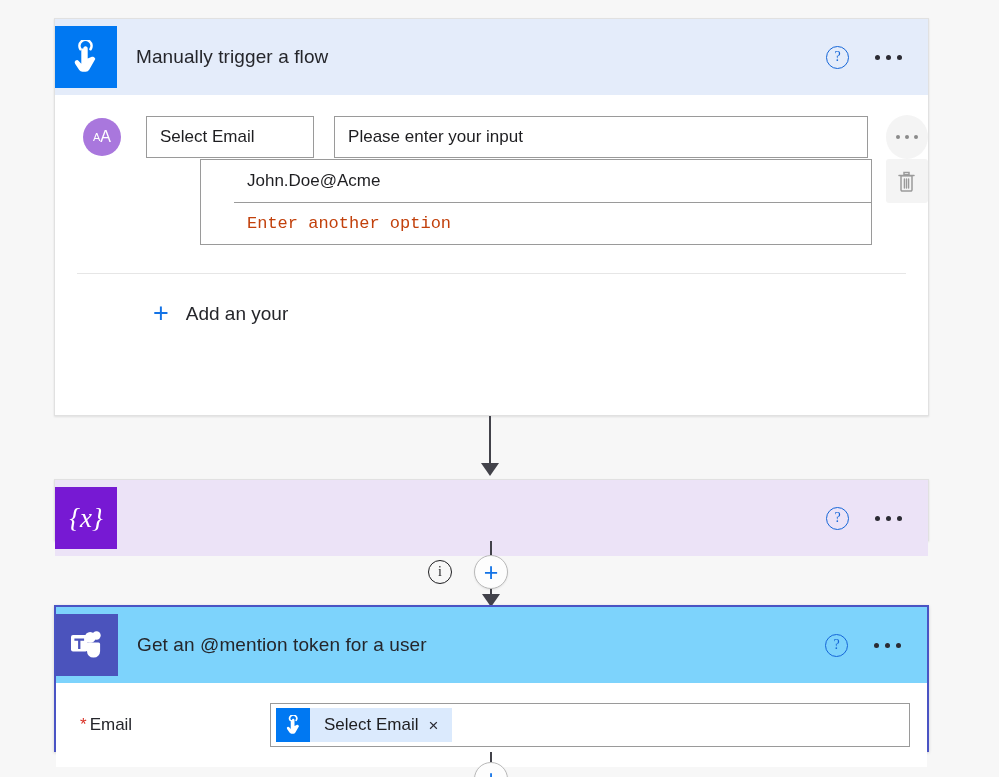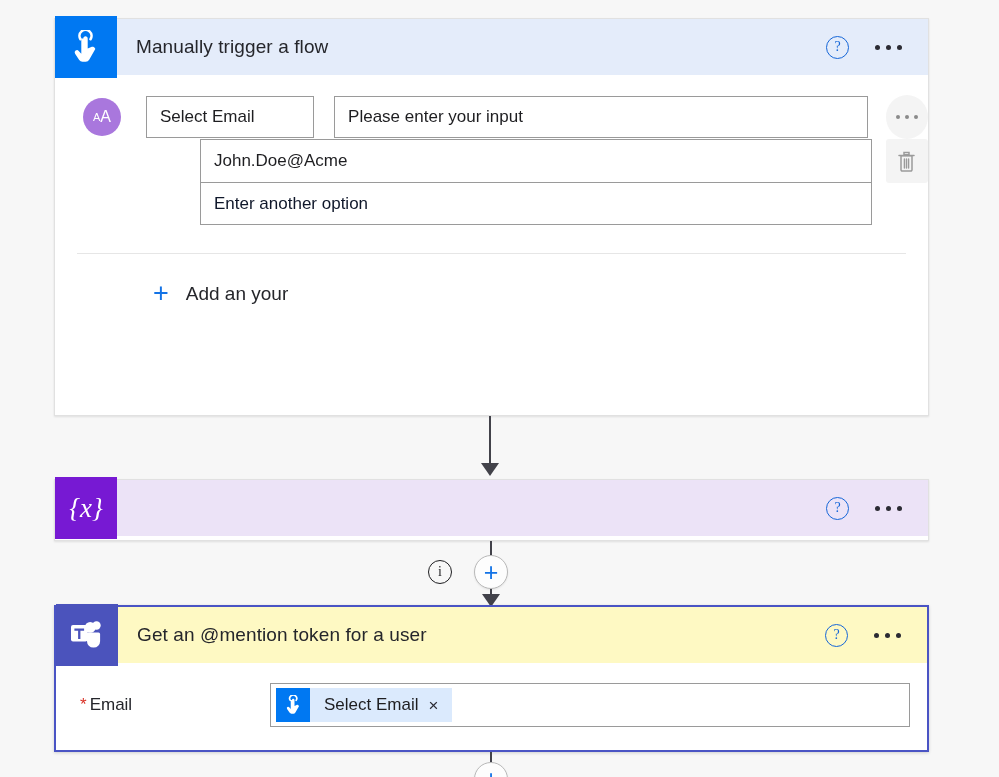--- a/index.html
+++ b/index.html
@@ -24,26 +24,26 @@
     box-shadow: 0 1px 2px rgba(0,0,0,0.10);
   }
   .card.selected {
     border: 2px solid #4a54c4;
     box-shadow: 0 1px 3px rgba(0,0,0,0.16);
   }
 
   .card-header {
     display: flex;
     align-items: center;
-    height: 56px;
+    height: 76px;
     position: relative;
   }
   .header-trigger { background: #e4ecfa; }
   .header-variable { background: #ece3f7; }
-  .header-teams    { background: #fef9c3; }
+  .header-teams    { background: #7dd3fc; }
 
   .icon-tile {
     width: 62px; height: 62px;
     flex: 0 0 62px;
     display: flex; align-items: center; justify-content: center;
   }
   .tile-blue   { background: #0078f2; }
   .tile-purple { background: #7719d3; }
   .tile-teams  { background: #4b53bc; }
 
@@ -136,30 +136,31 @@
 
   .options-wrap {
     margin-left: 145px;
     display: flex;
     align-items: flex-start;
   }
   .options-box {
     width: 697px;
     border: 1px solid #9a9a9a;
     background: #fff;
+    padding-left: 33px;
   }
   .option-row {
     height: 42px;
     display: flex; align-items: center;
     padding: 0 13px;
     font-size: 17px;
     color: #1e1e21;
   }
   .option-row + .option-row { border-top: 1px solid #9a9a9a; }
-  .option-row.placeholder { color: #0f172a; }
+  .option-row.placeholder { color: #c2410c; font-family: Liberation Mono, monospace; }
 
   .trash-btn {
     width: 44px; height: 44px;
     background: #f4f4f4;
     border-radius: 3px;
     margin-left: 14px;
     display: flex; align-items: center; justify-content: center;
     cursor: pointer;
   }
 

